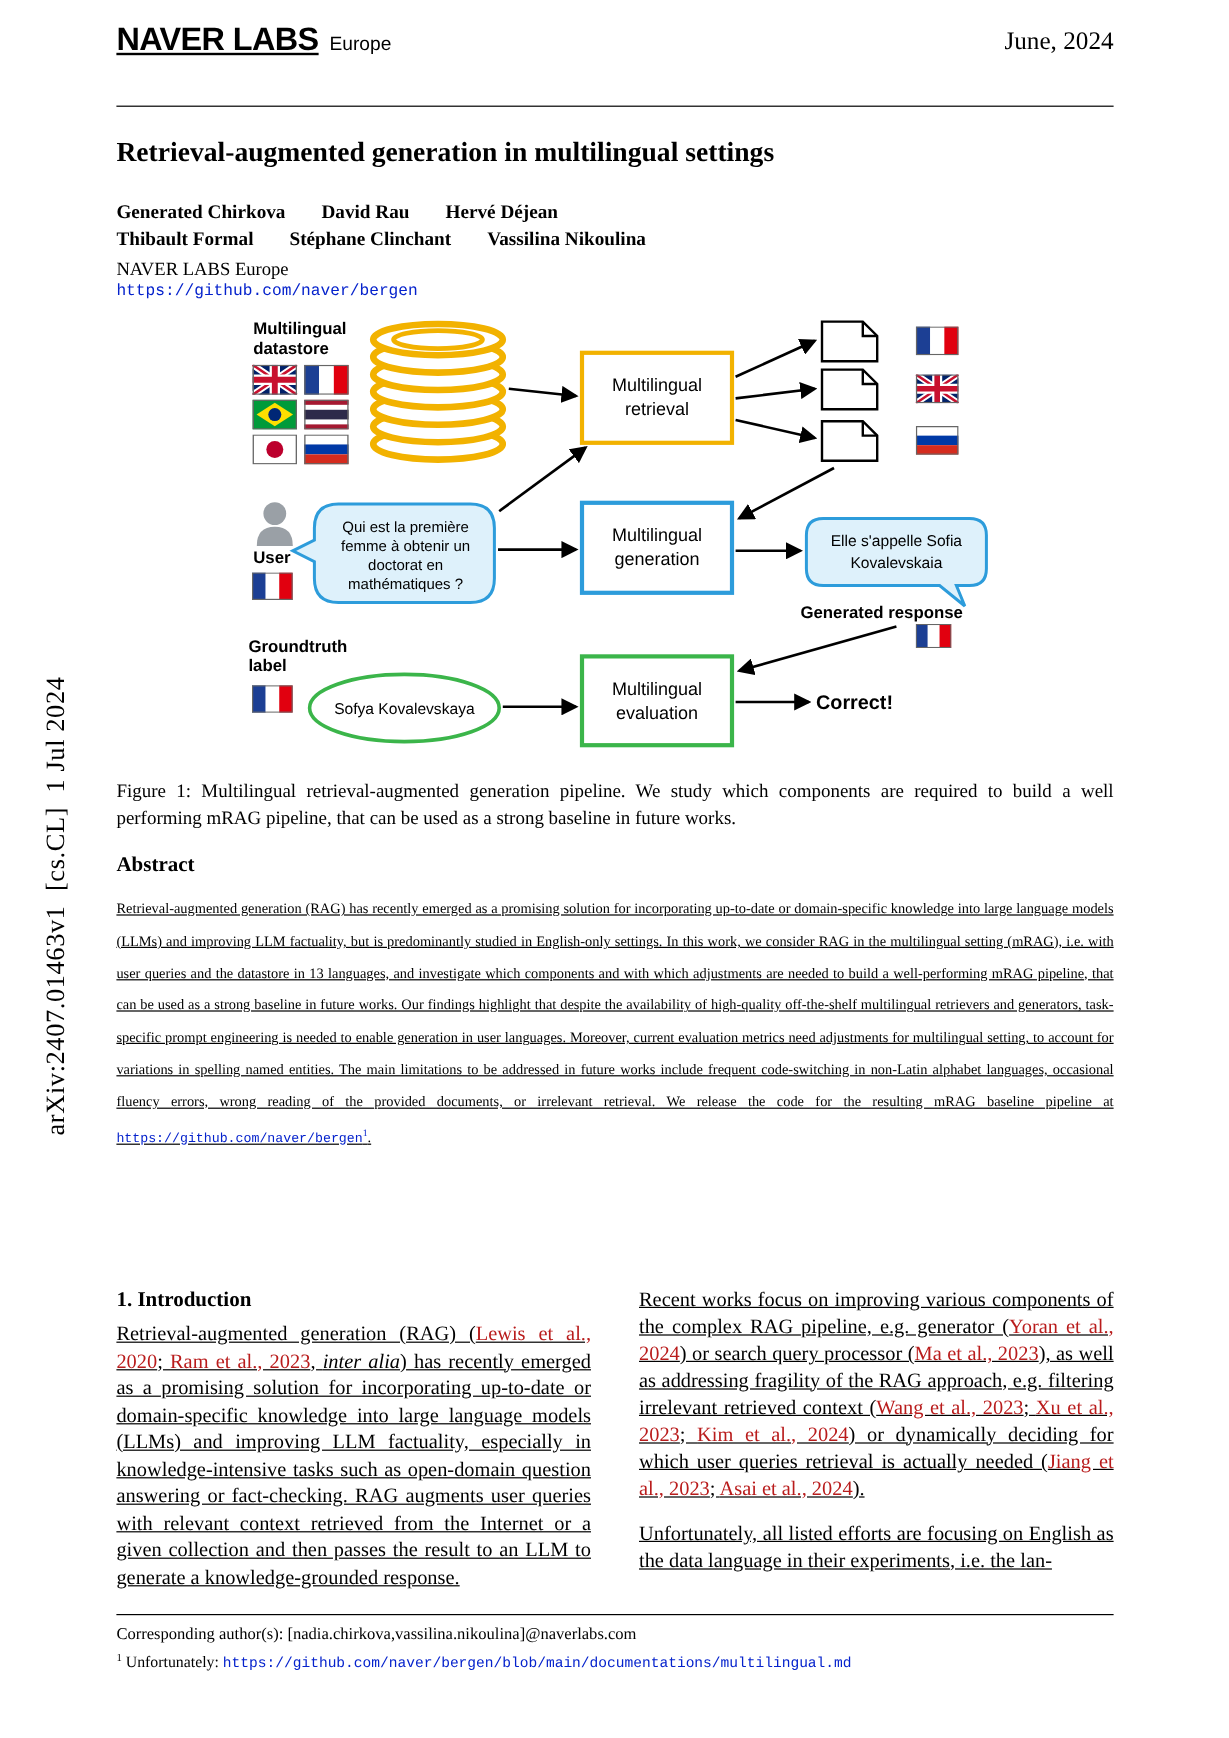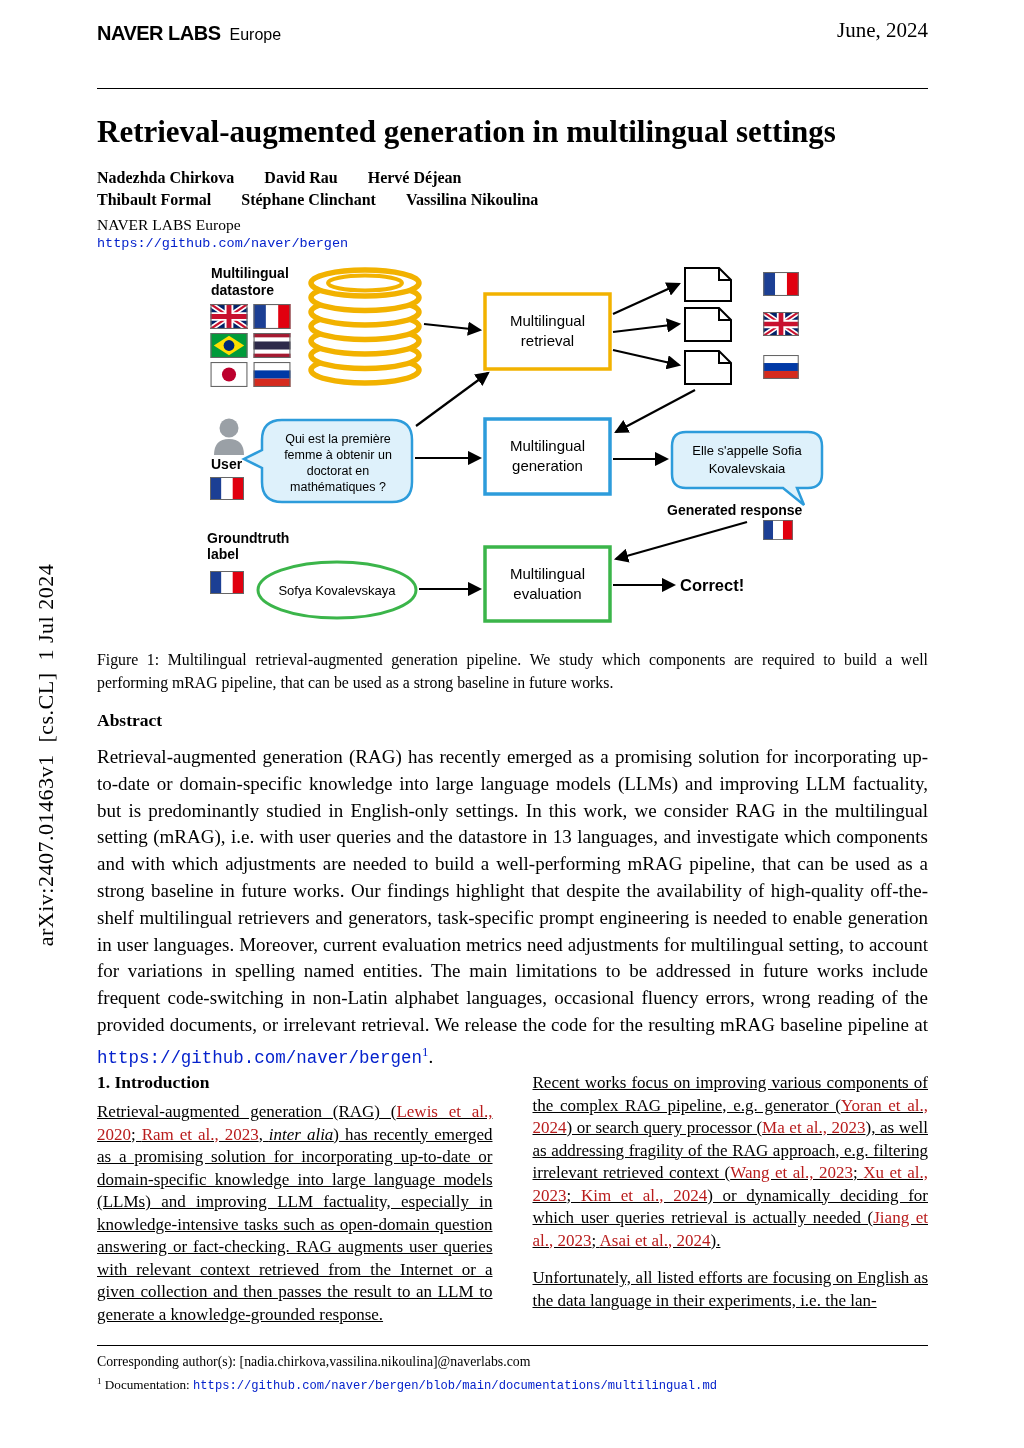--- a/index.html
+++ b/index.html
@@ -4,54 +4,54 @@
 <style>
   * { margin:0; padding:0; box-sizing:border-box; }
   html,body { background:#ffffff; }
   .page {
     position:relative; width:1024px; height:1448px; background:#fff;
     font-family:"Liberation Serif", serif; color:#000; overflow:hidden;
   }
   
   .header { position:absolute; left:97px; right:96px; top:18px; display:flex; justify-content:space-between; align-items:flex-end; }
   .logo { display:flex; align-items:baseline; gap:9px; font-family:"Liberation Sans", sans-serif; }
-  .logo-main { font-weight:800; font-size:20px; letter-spacing:-0.5px; }
+  .logo-main { font-weight:800; font-size:27px; letter-spacing:-0.5px;text-decoration:underline; }
   .logo-sub { font-size:16px; }
   .header-date { font-size:21px; padding-bottom:2px; }
   .header-rule { position:absolute; left:97px; right:96px; top:88px; border-top:1.6px solid #000; }
 
   
   .arxiv-side {
     position:absolute; left:46px; top:755px;
     transform:translate(-50%,-50%) rotate(-90deg);
     white-space:pre; font-size:22px; letter-spacing:0.5px;
   }
 
   
-  .title { position:absolute; left:97px; top:114px; width:830px; font-size:31px; font-weight:bold; }
+  .title { position:absolute; left:97px; top:114px; width:830px; font-size:23px; font-weight:bold; }
   .authors { position:absolute; left:97px; width:830px; display:flex; gap:30px; font-weight:bold; font-size:16px; }
   .authors-1 { top:169px; }
   .authors-2 { top:191px; }
   .affiliation { position:absolute; left:97px; top:216px; font-size:15.5px;text-align:right; }
   .repo-link { position:absolute; left:97px; top:236px; font-family:"Liberation Mono", monospace; font-size:13.5px; color:#0522cc; text-decoration:none; }
 
   
   .fig { position:absolute; left:197px; top:262px; }
   .fl  { font-family:"Liberation Sans",sans-serif; font-weight:bold; font-size:14px; fill:#000; }
   .fb  { font-family:"Liberation Sans",sans-serif; font-size:15px; fill:#000; text-anchor:middle; }
   .ft  { font-family:"Liberation Sans",sans-serif; font-size:12.5px; fill:#000; text-anchor:middle; }
   .ftb { font-family:"Liberation Sans",sans-serif; font-size:13px; fill:#000; text-anchor:middle; }
   .fbb { font-family:"Liberation Sans",sans-serif; font-weight:bold; font-size:14px; fill:#000; }
   .fc  { font-family:"Liberation Sans",sans-serif; font-weight:bold; font-size:16.5px; fill:#000; }
   .arrow { stroke:#000; stroke-width:2.2; }
 
   
   .caption { position:absolute; left:97px; top:648px; width:831px; font-size:15.8px; line-height:23px; text-align:justify; }
   .abstract-head { position:absolute; left:97px; top:710px; font-size:17.5px; font-weight:bold; }
-  .abstract-body { position:absolute; left:97px; top:744px; width:831px; font-size:19px; line-height:26.8px; text-align:justify; }
+  .abstract-body { position:absolute; left:97px; top:744px; width:831px; font-size:12px; line-height:26.8px; text-align:justify;text-decoration:underline; }
 
   
   .intro { position:absolute; left:97px; top:1072px; width:831px; display:flex; gap:40px; }
   .col { width:403px; }
   .sec-head { font-size:17.5px; font-weight:bold; margin-bottom:8px; }
   .coltext { font-size:17px; line-height:22.5px; text-align:justify;text-decoration:underline; }
   .coltext + .coltext { margin-top:15px; }
 
   
   .footer-rule { position:absolute; left:97px; right:96px; top:1345px; border-top:1px solid #000; }
@@ -76,21 +76,21 @@
       <span class="logo-sub">Europe</span>
     </div>
     <div class="header-date">June, 2024</div>
   </div>
   <div class="header-rule"></div>
 
   <div class="arxiv-side">arXiv:2407.01463v1  [cs.CL]  1 Jul 2024</div>
 
   <h1 class="title">Retrieval-augmented generation in multilingual settings</h1>
   <div class="authors authors-1">
-    <span>Nadezhda Chirkova</span>
+    <span>Generated Chirkova</span>
     <span>David Rau</span>
     <span>Hervé Déjean</span>
   </div>
   <div class="authors authors-2">
     <span>Thibault Formal</span>
     <span>Stéphane Clinchant</span>
     <span>Vassilina Nikoulina</span>
   </div>
   <div class="affiliation">NAVER LABS Europe</div>
   <a class="repo-link" href="#">https://github.com/naver/bergen</a>
@@ -248,15 +248,15 @@
       <div class="coltext"><span>Retrieval-augmented generation (RAG) (</span><span class="seg-link">Lewis et al., 2020</span><span>; </span><span class="seg-link">Ram et al., 2023</span><span>, </span><span class="seg-italic">inter alia</span><span>) has recently emerged as a promising solution for incorporating up-to-date or domain-specific knowledge into large language models (LLMs) and improving LLM factuality, especially in knowledge-intensive tasks such as open-domain question answering or fact-checking. RAG augments user queries with relevant context retrieved from the Internet or a given collection and then passes the result to an LLM to generate a knowledge-grounded response.</span></div>
     </div>
     <div class="col">
       <div class="coltext"><span>Recent works focus on improving various components of the complex RAG pipeline, e.g.  generator (</span><span class="seg-link">Yoran et al., 2024</span><span>) or search query processor (</span><span class="seg-link">Ma et al., 2023</span><span>), as well as addressing fragility of the RAG approach, e.g. filtering irrelevant retrieved context (</span><span class="seg-link">Wang et al., 2023</span><span>; </span><span class="seg-link">Xu et al., 2023</span><span>; </span><span class="seg-link">Kim et al., 2024</span><span>) or dynamically deciding for which user queries retrieval is actually needed (</span><span class="seg-link">Jiang et al., 2023</span><span>; </span><span class="seg-link">Asai et al., 2024</span><span>).</span></div>
       <div class="coltext">Unfortunately, all listed efforts are focusing on English as the data language in their experiments, i.e. the lan-</div>
     </div>
   </div>
 
   <div class="footer-rule"></div>
   <div class="footer-line">Corresponding author(s): [nadia.chirkova,vassilina.nikoulina]@naverlabs.com</div>
-  <div class="footnote-line"><span class="seg-sup">1</span><span> Documentation: </span><span class="seg-mono-link">https://github.com/naver/bergen/blob/main/documentations/multilingual.md</span></div>
+  <div class="footnote-line"><span class="seg-sup">1</span><span> Unfortunately: </span><span class="seg-mono-link">https://github.com/naver/bergen/blob/main/documentations/multilingual.md</span></div>
 
 </div>
 
 </body></html>

